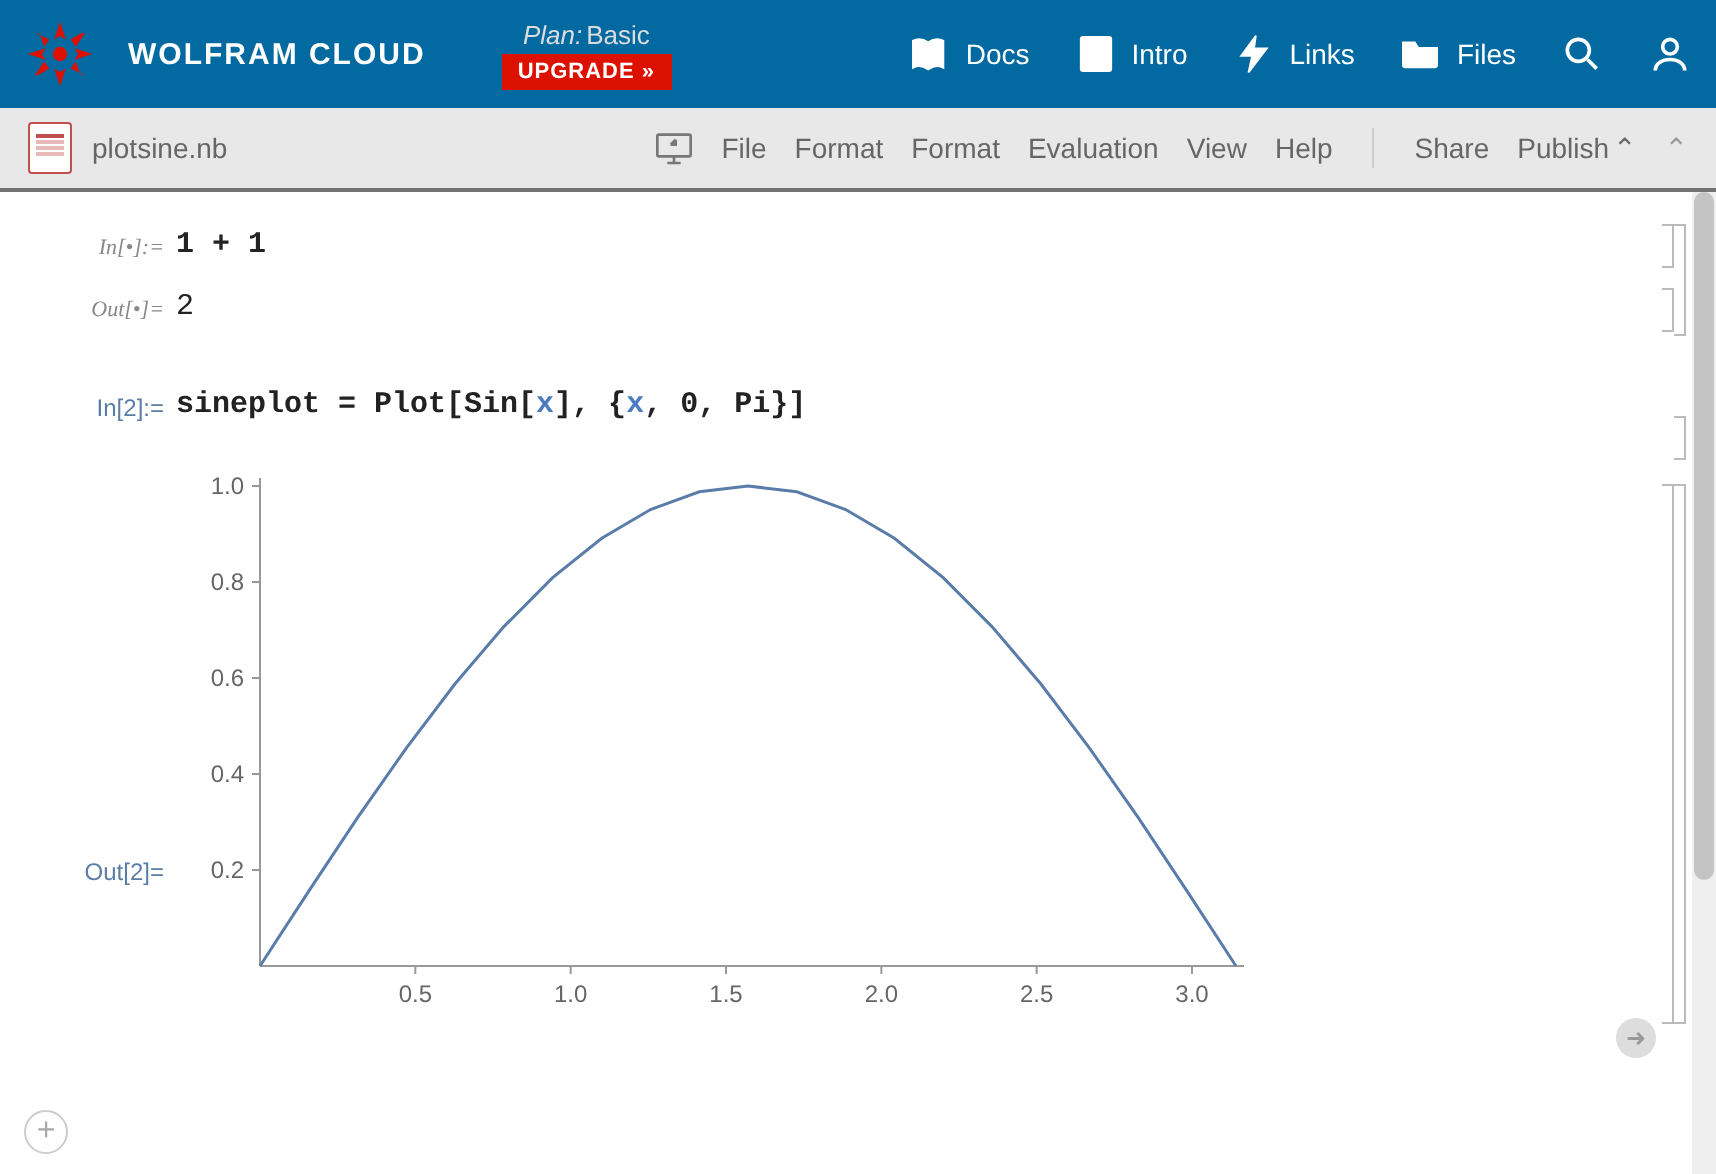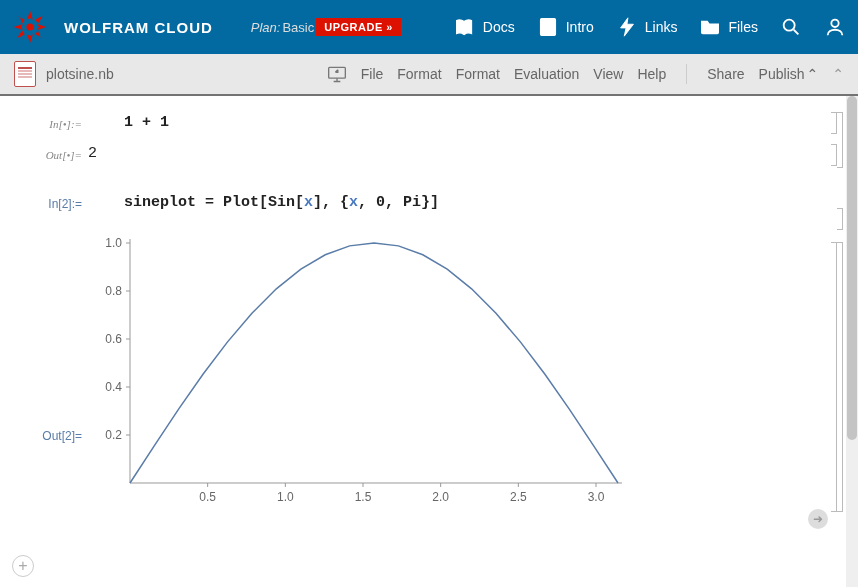--- a/index.html
+++ b/index.html
@@ -3,21 +3,21 @@
   <meta charset="utf-8">
   <style>
     * { box-sizing: border-box; margin: 0; padding: 0; }
     body { font-family: -apple-system, BlinkMacSystemFont, "Segoe UI", Arial, sans-serif; background: #fff; width: 858px; height: 587px; overflow: hidden; }
 
     
     .topbar { background: #0369a1; height: 54px; display: flex; align-items: center; color: #fff; padding: 0 12px; }
     .logo-area { display: flex; align-items: center; gap: 16px; }
     .spikey { width: 36px; height: 36px; }
     .brand { font-weight: 700; letter-spacing: 1px; font-size: 15px; }
-    .plan-area { margin-left: 38px; display: flex; flex-direction: row; align-items: center; gap: 2px; }
+    .plan-area { margin-left: 38px; display: flex; flex-direction: column; align-items: center; gap: 2px; }
     .plan-text { font-style: italic; font-size: 13px; color: #ddd; }
     .plan-val { font-style: normal; margin-left:2px;}
     .upgrade-btn { background: #dd1100; color: #fff; font-weight: 700; font-size: 11px; padding: 3px 8px; border: none; cursor: pointer; letter-spacing: 0.5px; }
     .topbar-spacer { flex: 1; }
     .nav-items { display: flex; align-items: center; gap: 22px; }
     .nav-item { display: flex; align-items: center; gap: 7px; color: #fff; font-size: 14px; cursor: pointer; }
     .nav-icon { width: 22px; height: 22px; fill: #fff; stroke: #fff; }
     .icon-only { width: 22px; height: 22px; cursor: pointer; }
 
     
@@ -35,21 +35,21 @@
     .notebook { position: relative; background: #fff; height: calc(100% - 96px); overflow: hidden; }
     .scroll-track { position: absolute; right: 0; top: 0; width: 12px; height: 100%; background: #efefef; }
     .scroll-thumb { position: absolute; right: 1px; top: 0; width: 10px; height: 70%; background: #c4c4c4; border-radius: 5px; }
     .cell-brackets { position: absolute; right: 15px; top: 16px; width: 22px; height: 510px; }
     .bracket { border-right: 1px solid #bbb; border-top: 1px solid #bbb; border-bottom: 1px solid #bbb; position: absolute; right: 0; }
     .bracket.inner { right: 6px; }
 
     .cell-row { display: flex; align-items: center; padding: 4px 40px 4px 40px; }
     .cell-label { width: 48px; text-align: right; font-size: 11px; font-style: italic; color: #888; padding-top: 2px; padding-right: 6px; font-family: "Times New Roman", serif; }
     .cell-label.blue { color: #5a7ca8; font-style: normal; font-family: inherit; font-size: 12px; }
-    .cell-content { font-family: "Courier New", monospace; font-size: 15px; font-weight: 700; color: #222; margin-left: 36px; }
+    .cell-content { font-family: "Courier New", monospace; font-size: 15px; font-weight: 700; color: #222; }
     .cell-content .xvar { color: #4a7abf; }
     .out-content { font-family: "Courier New", monospace; font-size: 15px; color: #222; }
 
     .gap { height: 24px; }
     .gap-sm { height: 6px; }
 
     
     .chart-wrap { margin-left: 88px; margin-top: 4px; }
     .chart-svg { display: block; }
     .axis-label { font-size: 12px; fill: #666; font-family: Arial, sans-serif; }

